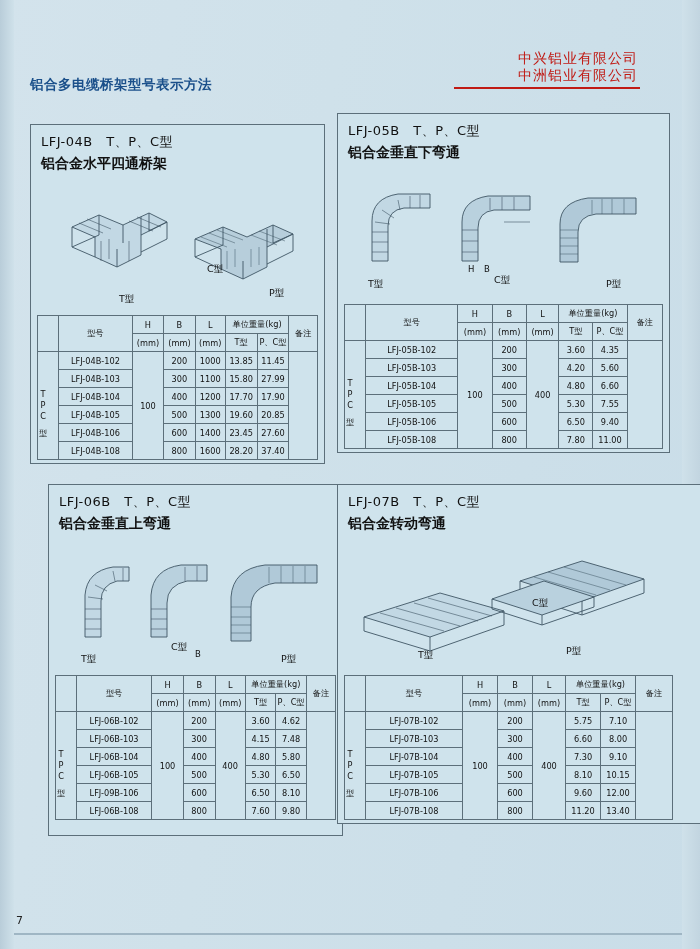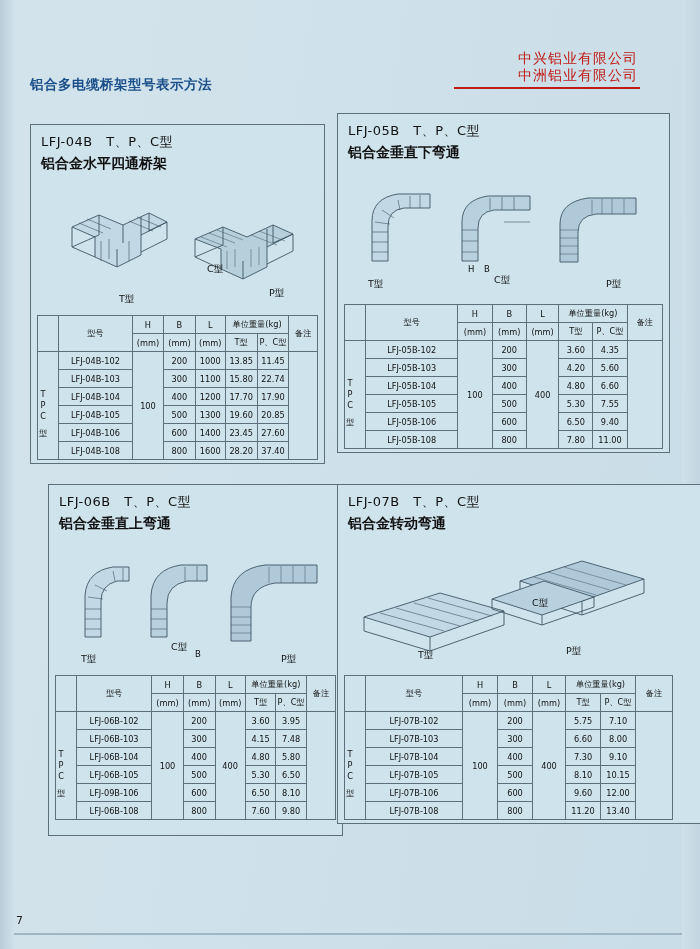--- a/index.html
+++ b/index.html
@@ -220,21 +220,21 @@
             <td class="colL">1000</td>
             <td class="colW">13.85</td>
             <td class="colW">11.45</td>
             <td class="colR" rowspan="6"></td>
           </tr>
           <tr>
             <td class="cellmodel">LFJ-04B-103</td>
             <td class="colB">300</td>
             <td class="colL">1100</td>
             <td class="colW">15.80</td>
-            <td class="colW">22.74</td>
+            <td class="colW">27.99</td>
           </tr>
           <tr>
             <td class="cellmodel">LFJ-04B-104</td>
             <td class="colB">400</td>
             <td class="colL">1200</td>
             <td class="colW">17.70</td>
             <td class="colW">17.90</td>
           </tr>
           <tr>
             <td class="cellmodel">LFJ-04B-105</td>
@@ -446,21 +446,21 @@
         <tbody class="rows">
           <tr>
             <td class="cellleft" rowspan="6">
               <div class="vert">TPC型</div>
             </td>
             <td class="cellmodel">LFJ-06B-102</td>
             <td class="colH" rowspan="6">100</td>
             <td class="colB">200</td>
             <td class="colL" rowspan="6">400</td>
             <td class="colW">3.60</td>
-            <td class="colW">3.95</td>
+            <td class="colW">4.62</td>
             <td class="colR" rowspan="6"></td>
           </tr>
           <tr>
             <td class="cellmodel">LFJ-06B-103</td>
             <td class="colB">300</td>
             <td class="colW">4.15</td>
             <td class="colW">7.48</td>
           </tr>
           <tr>
             <td class="cellmodel">LFJ-06B-104</td>

